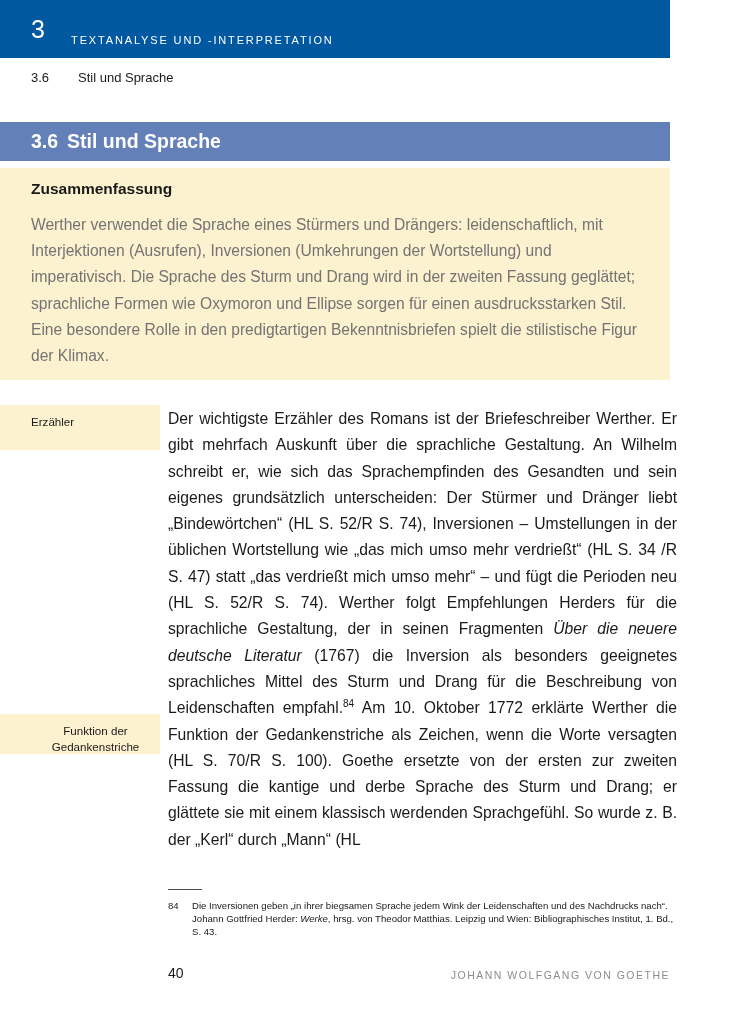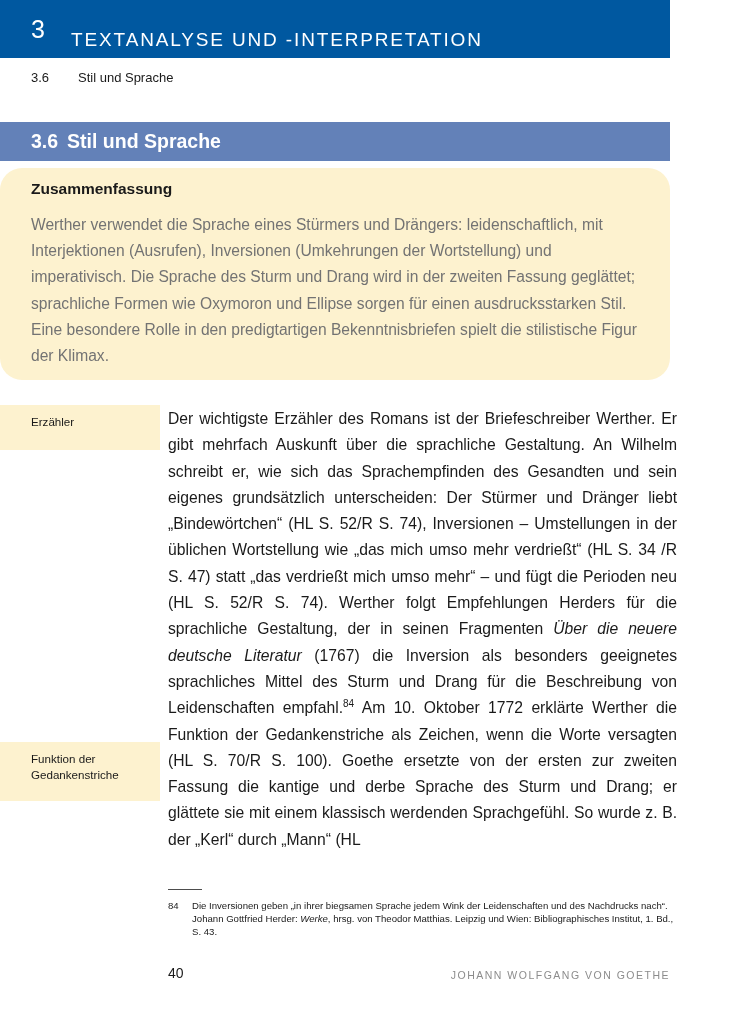--- a/index.html
+++ b/index.html
@@ -37,21 +37,21 @@
   .chapter-number {
     color: #ffffff;
     font-size: 25px;
     font-weight: 400;
     margin-left: 31px;
     line-height: 1;
     letter-spacing: 0.2px;
   }
   .chapter-title {
     color: #ffffff;
-    font-size: 19px;
+    font-size: 11px;
     letter-spacing: 1.85px;
     margin-left: 26px;
     text-transform: uppercase;
     white-space: nowrap;
     margin-top: 21px;
   }
 
   
   .running-head {
     position: absolute;
@@ -91,21 +91,20 @@
   }
 
   
   .summary-box {
     position: absolute;
     left: 0;
     top: 168px;
     width: 670px;
     height: 212px;
     background: #FDF2CF;
-    border-radius: 22px;
   }
   .summary-title {
     position: absolute;
     left: 31px;
     top: 12px;
     font-size: 15.5px;
     font-weight: 700;
     color: #1a1a1a;
   }
   .summary-text {
@@ -124,21 +123,21 @@
     left: 0;
     width: 160px;
     background: #FDF2CF;
     font-size: 11.6px;
     line-height: 15.5px;
     color: #1a1a1a;
     box-sizing: border-box;
     padding: 9px 0 9px 31px;
   }
   .margin-note.note-1 { top: 405px; height: 45px; }
-  .margin-note.note-2 { top: 742px; height: 59px; }
+  .margin-note.note-2 { top: 714px; height: 40px; text-align: center; }
 
   
   .body-col {
     position: absolute;
     left: 168px;
     top: 406px;
     width: 509px;
     font-size: 15.7px;
     line-height: 26.3px;
     text-align: justify;

